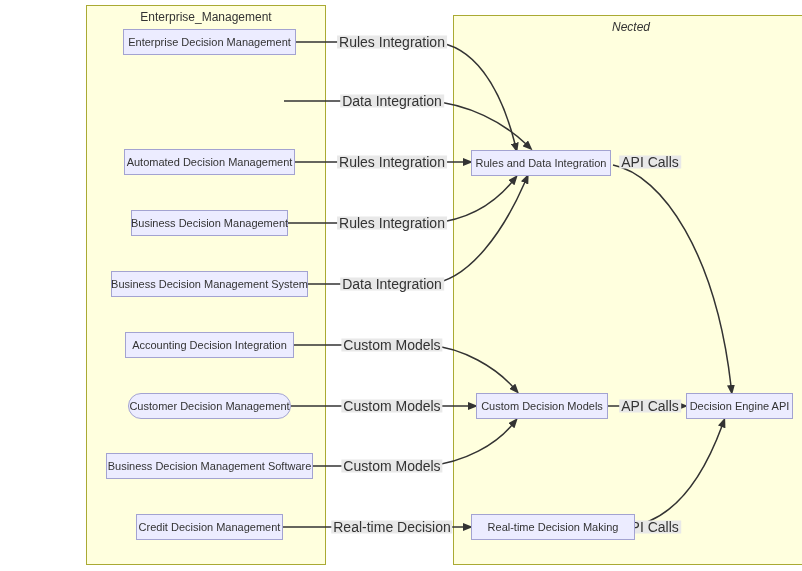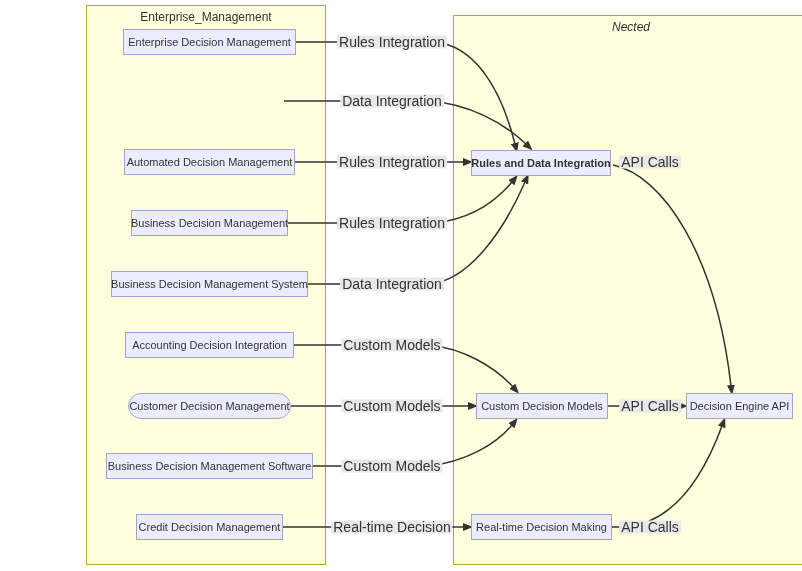--- a/index.html
+++ b/index.html
@@ -97,17 +97,17 @@
     <div class="edge-label" style="left: 602px; top: 406px;">API Calls</div>
     <div class="edge-label" style="left: 602px; top: 527px;">API Calls</div>
     <div class="node" style="left: 75px; top: 29px; width: 173px; height: 26px;">Enterprise Decision Management</div>
     <div class="node" style="left: 76px; top: 149px; width: 171px; height: 26px;">Automated Decision Management</div>
     <div class="node" style="left: 83px; top: 210px; width: 157px; height: 26px;">Business Decision Management</div>
     <div class="node" style="left: 63px; top: 271px; width: 197px; height: 26px;">Business Decision Management System</div>
     <div class="node" style="left: 77px; top: 332px; width: 169px; height: 26px;">Accounting Decision Integration</div>
     <div class="node" style="left: 80px; top: 393px; width: 163px; height: 26px; border-radius: 13px;">Customer Decision Management</div>
     <div class="node" style="left: 58px; top: 453px; width: 207px; height: 26px;">Business Decision Management Software</div>
     <div class="node" style="left: 88px; top: 514px; width: 147px; height: 26px;">Credit Decision Management</div>
-    <div class="node" style="left: 423px; top: 150px; width: 140px; height: 26px; font-weight: bold;">Rules and Data Integration</div>
+    <div class="node" style="left: 423px; top: 150px; width: 140px; height: 26px;">Rules and Data Integration</div>
     <div class="node" style="left: 428px; top: 393px; width: 132px; height: 26px;">Custom Decision Models</div>
-    <div class="node" style="left: 423px; top: 514px; width: 141px; height: 26px;">Real-time Decision Making</div>
+    <div class="node" style="left: 423px; top: 514px; width: 164px; height: 26px;">Real-time Decision Making</div>
     <div class="node" style="left: 638px; top: 393px; width: 107px; height: 26px;">Decision Engine API</div>
   </div>
 
 </body></html>

